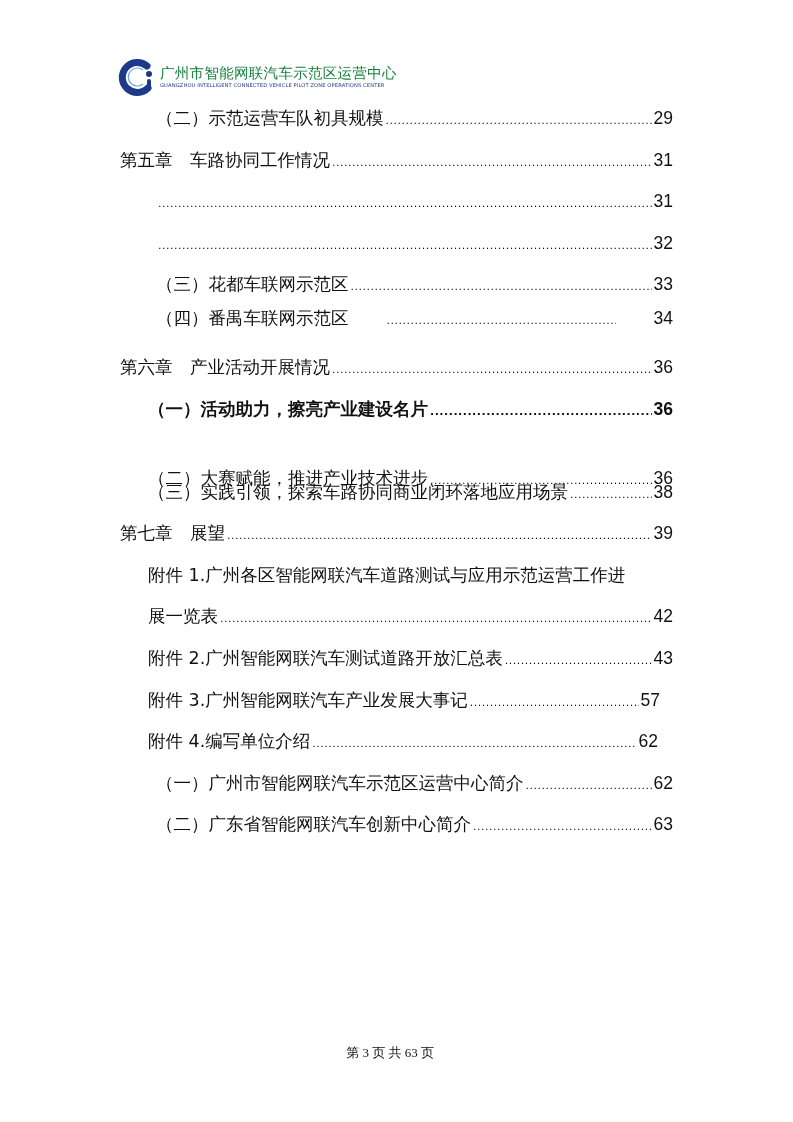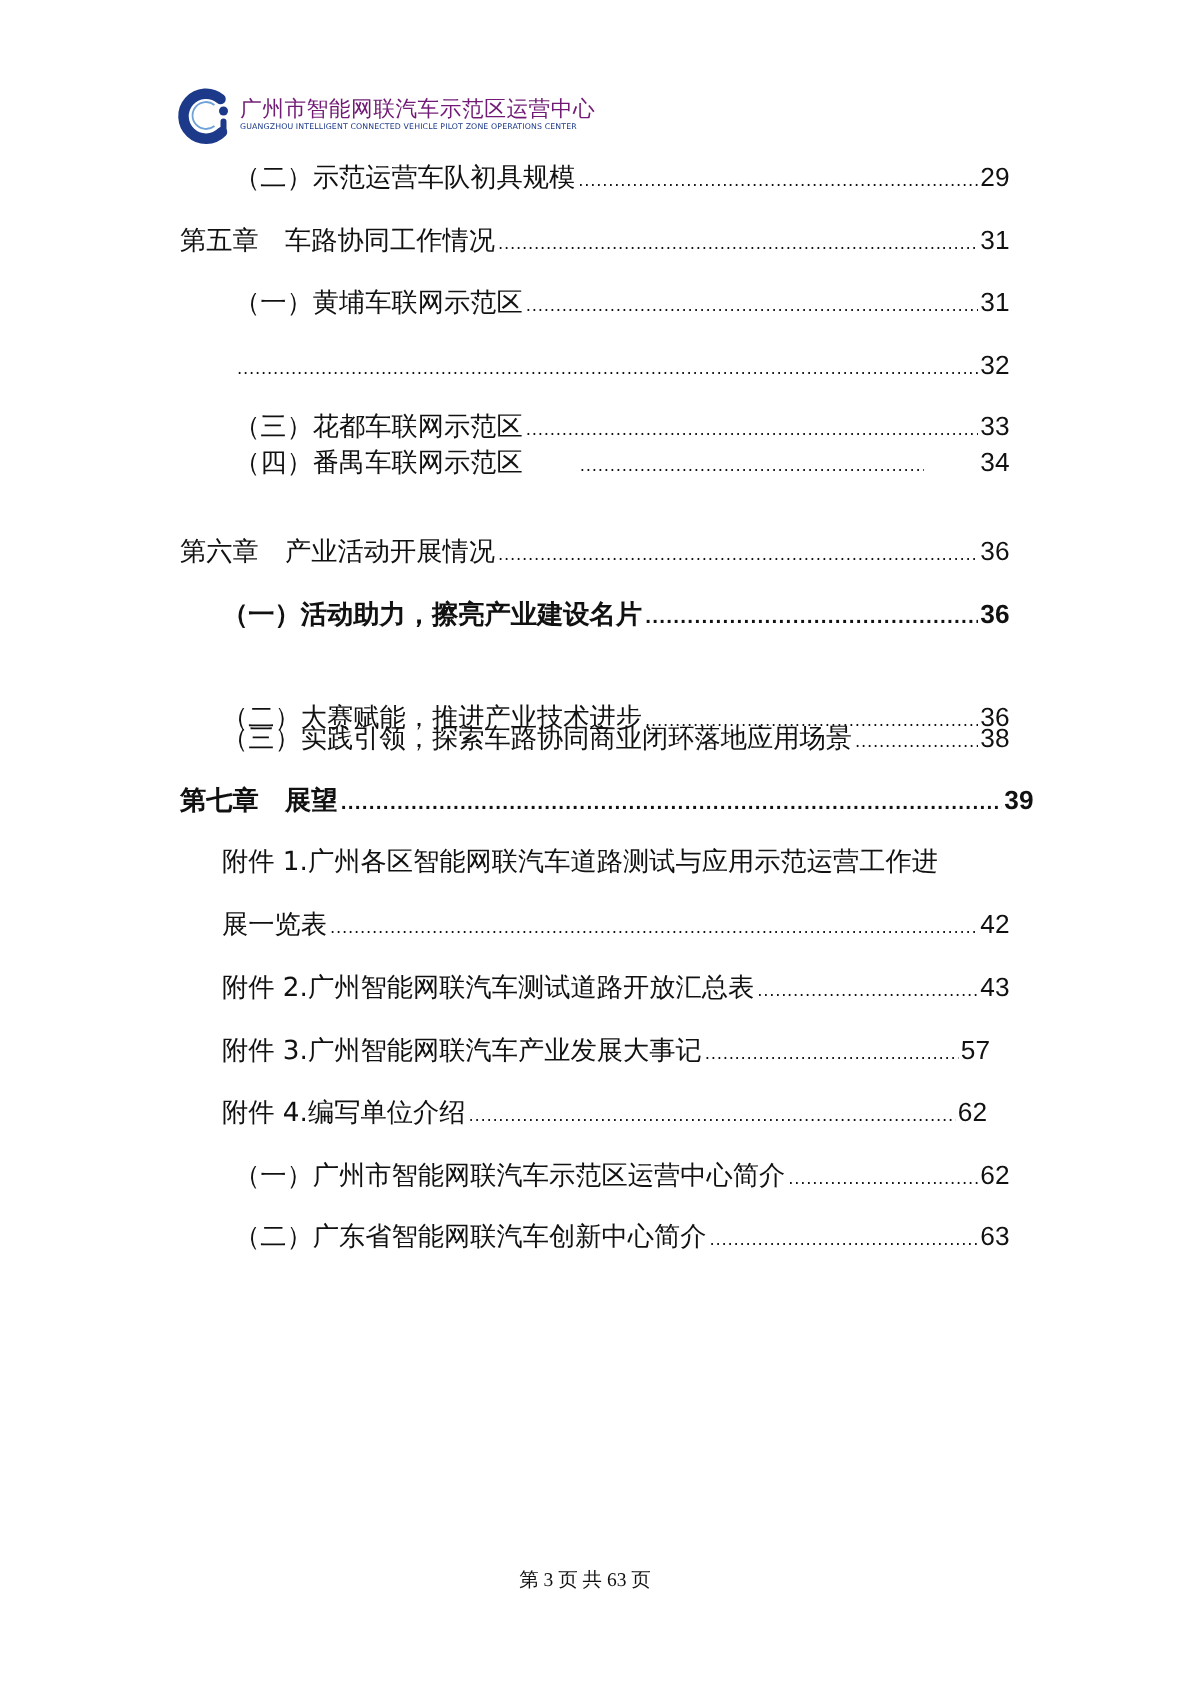--- a/index.html
+++ b/index.html
@@ -2,21 +2,21 @@
 <html><head>
 <meta charset="utf-8">
 <style>
   html, body { margin:0; padding:0; background:#fff; }
   body { width:793px; height:1122px; position:relative; overflow:hidden;
          font-family: "DejaVu Sans", "Liberation Sans", sans-serif; color:#111; }
   .header { position:absolute; left:117px; top:57px; height:40px; display:flex; align-items:center; }
   .logo { width:40px; height:40px; position:relative; }
   .logo svg { width:40px; height:40px; display:block; }
   .htext { margin-left:3px; display:flex; flex-direction:column; }
-  .htitle { font-size:14.5px; color:#701a75; letter-spacing:0.3px; line-height:17px; }
+  .htitle { font-size:14.5px; color:#15803d; letter-spacing:0.3px; line-height:17px; }
   .hsub { font-size:5.2px; color:#1d3a8a; letter-spacing:0.1px; line-height:7px; white-space:nowrap; }
   .toc { position:absolute; left:0; top:0; width:793px; }
   .row { position:absolute; display:flex; align-items:baseline; font-size:17.5px; line-height:24px; white-space:nowrap; }
   .row .text { flex:0 0 auto; }
   .row .dots { flex:1 1 auto; overflow:hidden; margin:0 2px; letter-spacing:0.5px; font-size:11px; color:#111; }
   .row .dots::before { content:"..................................................................................................................................................................................................................................................................................................................."; }
   .row .page { flex:0 0 auto; font-family:"Liberation Sans", sans-serif; }
   .plain { position:absolute; font-size:17.5px; line-height:24px; white-space:nowrap; }
   .footer { position:absolute; top:1044px; left:0; width:780px; text-align:center; font-family:"Liberation Serif", serif; font-size:13px; }
 </style>
@@ -43,34 +43,33 @@
     <span class="text">（二）示范运营车队初具规模</span>
     <span class="dots"></span>
     <span class="page">29</span>
   </div>
   <div class="row" style="top:148px; left:120px; right:120px;">
     <span class="text">第五章　车路协同工作情况</span>
     <span class="dots"></span>
     <span class="page">31</span>
   </div>
   <div class="row" style="top:189px; left:156px; right:120px;">
-    <span class="text">（一）黄埔车联网示范区</span>
     <span class="dots"></span>
     <span class="page">31</span>
   </div>
   <div class="row" style="top:231px; left:156px; right:120px;">
     <span class="dots"></span>
     <span class="page">32</span>
   </div>
   <div class="row" style="top:272px; left:156px; right:120px;">
     <span class="text">（三）花都车联网示范区</span>
     <span class="dots"></span>
     <span class="page">33</span>
   </div>
-  <div class="row" style="top:296px; left:156px; right:120px;gap:36px;">
+  <div class="row" style="top:306px; left:156px; right:120px;gap:36px;">
     <span class="text">（四）番禺车联网示范区</span>
     <span class="dots"></span>
     <span class="page">34</span>
   </div>
   <div class="row" style="top:355px; left:120px; right:120px;">
     <span class="text">第六章　产业活动开展情况</span>
     <span class="dots"></span>
     <span class="page">36</span>
   </div>
   <div class="row" style="top:397px; left:148px; right:120px;font-weight:bold;">
@@ -81,21 +80,21 @@
   <div class="row" style="top:438px; left:148px; right:120px;margin-top:28px;">
     <span class="text">（二）大赛赋能，推进产业技术进步</span>
     <span class="dots"></span>
     <span class="page">36</span>
   </div>
   <div class="row" style="top:480px; left:148px; right:120px;">
     <span class="text">（三）实践引领，探索车路协同商业闭环落地应用场景</span>
     <span class="dots"></span>
     <span class="page">38</span>
   </div>
-  <div class="row" style="top:521px; left:120px; right:104px;font-weight:bold;">
+  <div class="row" style="top:521px; left:120px; right:120px;">
     <span class="text">第七章　展望</span>
     <span class="dots"></span>
     <span class="page">39</span>
   </div>
   <div class="plain" style="top:563px; left:148px;text-align:center;">附件 1.广州各区智能网联汽车道路测试与应用示范运营工作进</div>
   <div class="row" style="top:604px; left:148px; right:120px;">
     <span class="text">展一览表</span>
     <span class="dots"></span>
     <span class="page">42</span>
   </div>

